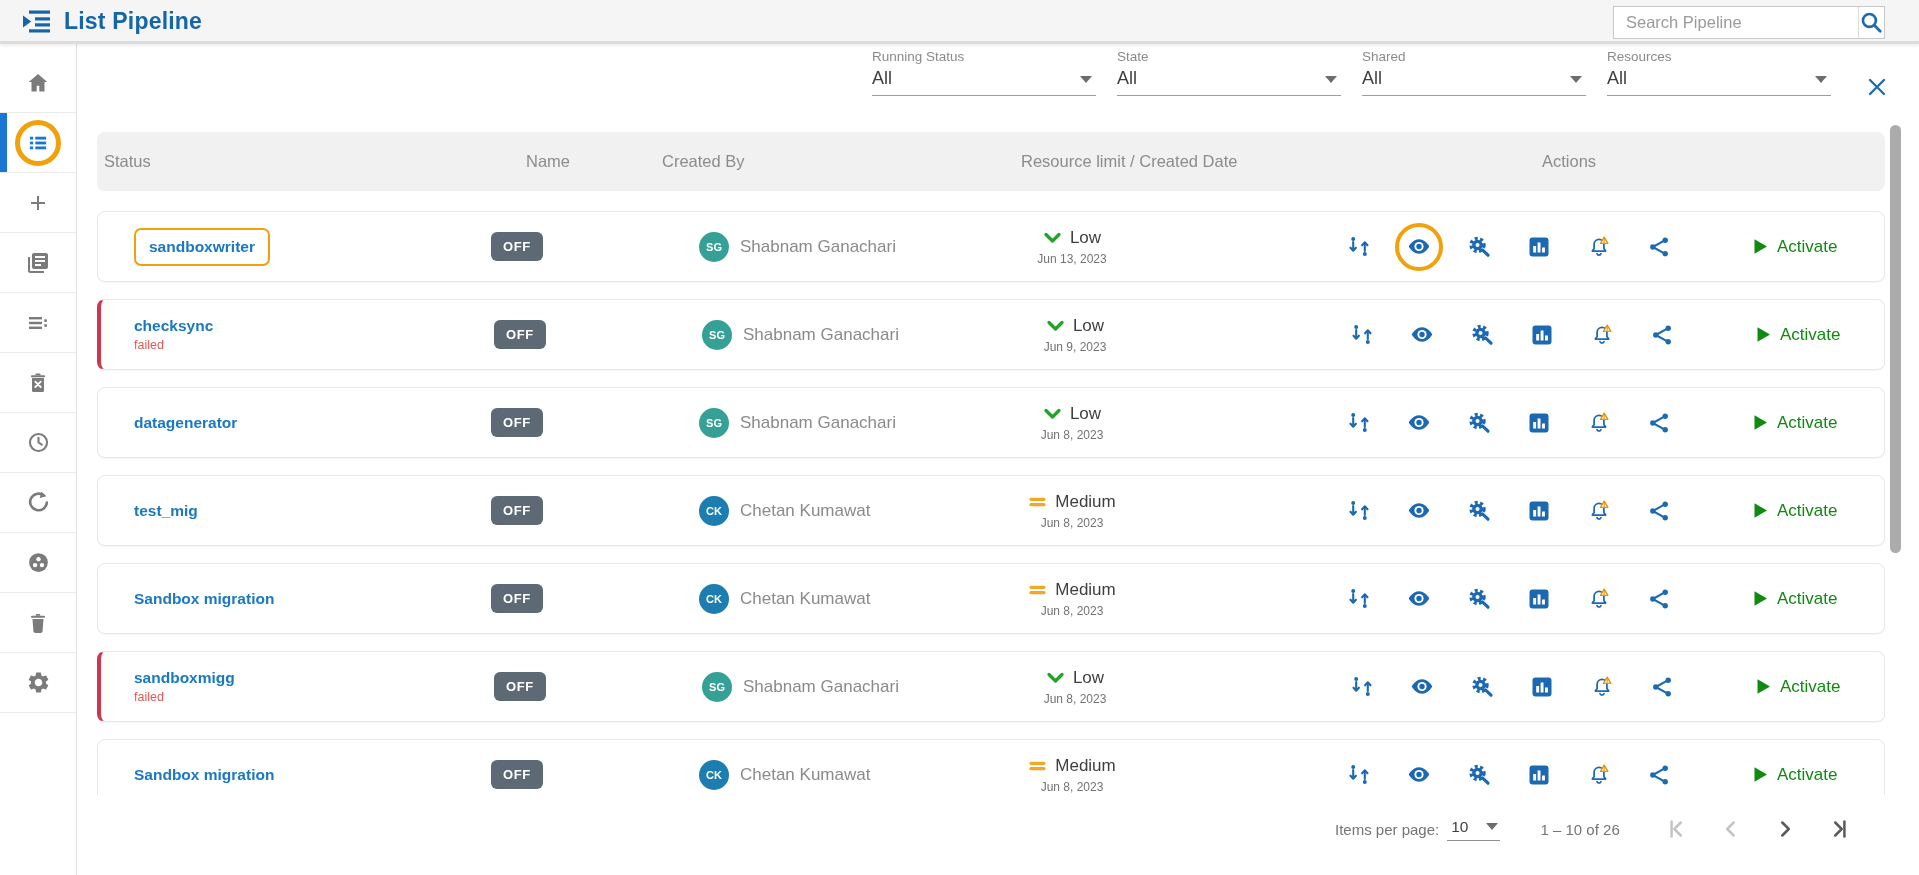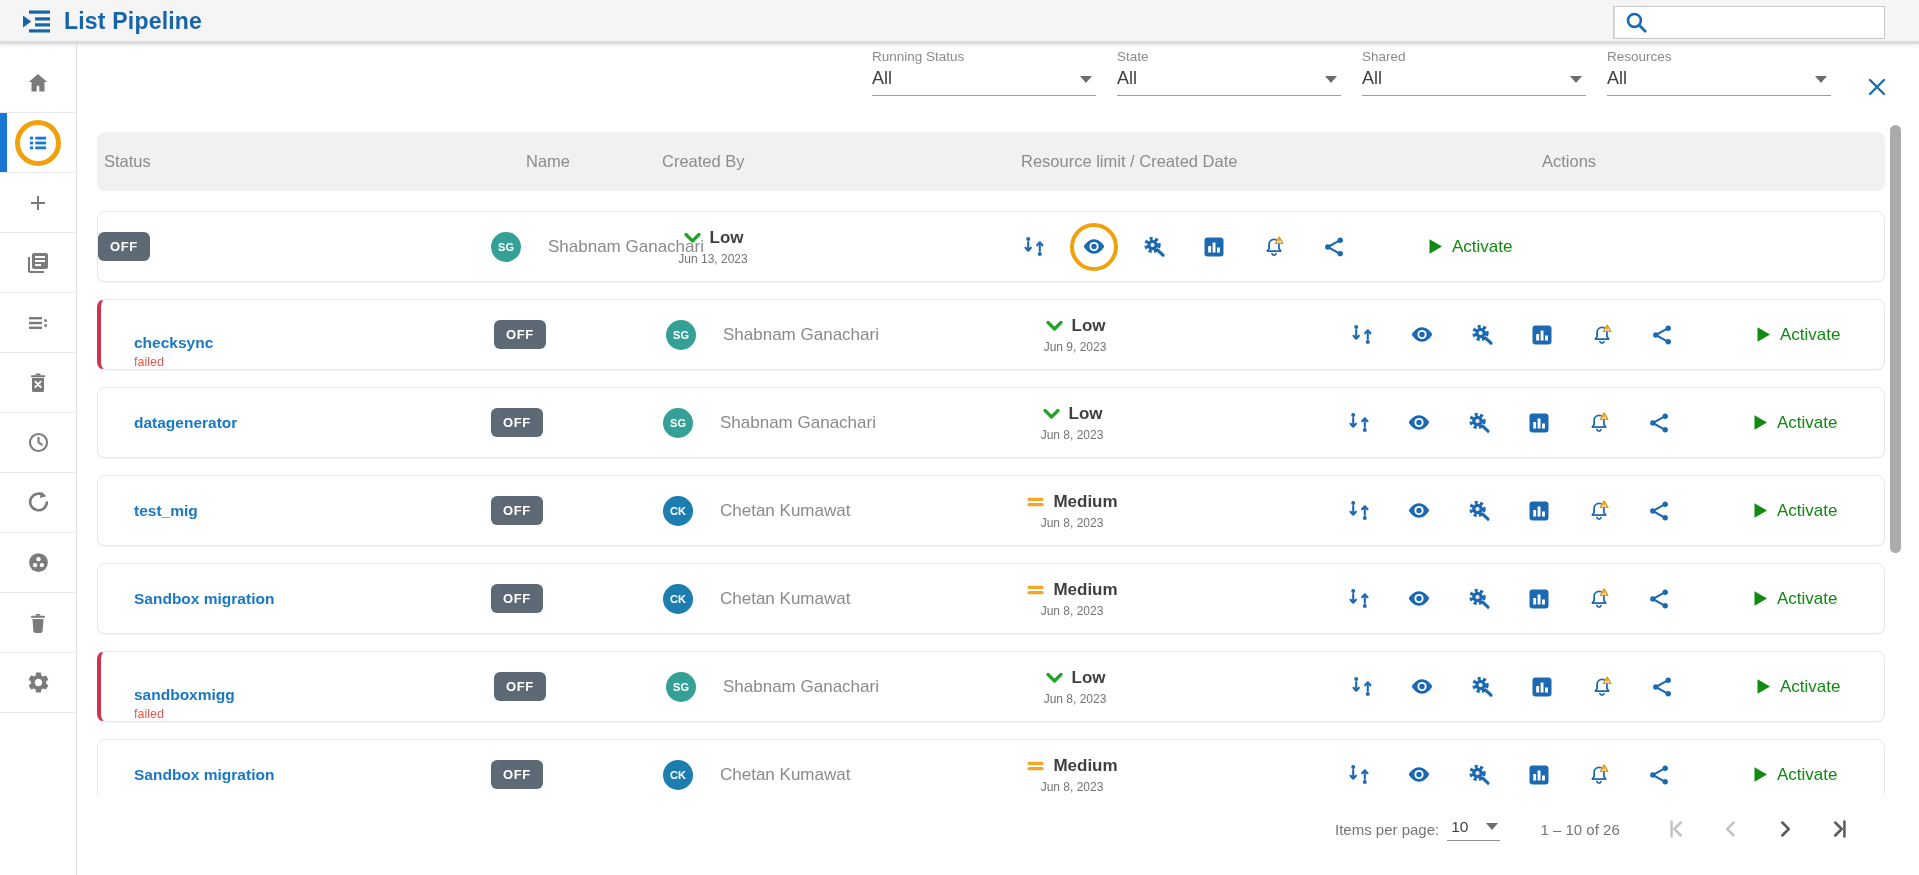--- a/index.html
+++ b/index.html
@@ -65,32 +65,32 @@
   .th-name{padding-left:36px;}
   .th-status{padding-left:7px;}
   .th-actions{padding-left:196px;}
 
   .rows-viewport{position:absolute;left:19px;top:167px;width:1788px;height:584px;overflow:hidden;}
   .row-card{height:71px;margin-bottom:17px;background:#fff;border:1px solid #e7e7e7;border-radius:8px;
     box-shadow:0 1px 2px rgba(0,0,0,.04);}
   .row-card.failed{border-left:4px solid var(--failed-border);}
   .cell{display:flex;align-items:center;height:100%;min-width:0;}
   .name-cell{padding-left:36px;flex-direction:column;align-items:flex-start;justify-content:center;}
-  .row-card.failed .name-cell{padding-left:33px;justify-content:flex-end;}
+  .row-card.failed .name-cell{padding-left:33px;}
   .p-name{font-size:15.5px;font-weight:700;color:var(--link-blue);text-decoration:none;cursor:pointer;white-space:nowrap;}
   .p-name.boxed{border:2px solid var(--orange);border-radius:7px;padding:8px 13px;}
   .failed-label{font-size:12.5px;color:var(--failed-red);margin-top:3px;}
   .badge{background:var(--badge-gray);color:#fff;font-size:13px;font-weight:700;letter-spacing:.6px;
     padding:8px 12px;border-radius:6px;line-height:1;}
-  .creator-cell{gap:27px;}
+  .creator-cell{gap:11px;margin-left:36px;}
   .avatar{width:30px;height:30px;border-radius:50%;color:#fff;font-size:11px;font-weight:700;
     display:flex;align-items:center;justify-content:center;flex:0 0 auto;}
   .creator-name{font-size:17px;color:var(--txt-gray);white-space:nowrap;}
   .res-wrap{display:inline-flex;flex-direction:column;align-items:center;gap:4px;min-width:100px;}
-  .res-line{display:flex;align-items:center;gap:8px;font-size:17px;color:#3f3f3f;font-weight:bold;}
+  .res-line{display:flex;align-items:center;gap:8px;font-size:17px;color:#3f3f3f;}
   .res-icon{display:inline-flex;}
   .low-i{color:var(--green);} .med-i{color:var(--med-orange);}
   .res-date{font-size:12px;color:#737373;white-space:nowrap;}
   .actions-cell{gap:36px;}
   .act{width:24px;height:26px;display:inline-flex;align-items:center;justify-content:center;
     color:var(--icon-blue);cursor:pointer;position:relative;flex:0 0 auto;}
   .eye-wrap.ring-on::before{content:"";position:absolute;left:50%;top:50%;width:40px;height:40px;
     transform:translate(-50%,-50%);border:4px solid var(--orange);border-radius:50%;}
   .activate{border:none;background:none;display:inline-flex;align-items:center;gap:9px;margin-left:46px;
     color:var(--activate-green);font-size:17px;font-weight:500;font-family:inherit;cursor:pointer;white-space:nowrap;}
@@ -123,20 +123,21 @@
           <rect x="13" y="9.3" width="15" height="3.2"></rect>
           <rect x="13" y="15.3" width="15" height="3.2"></rect>
           <rect x="7" y="21.3" width="21" height="3.2"></rect>
           <path d="M1 7.5v12l8.2-6z"></path>
             </g>
           </svg>
       </span>
       <h1>List Pipeline</h1>
     </div>
     <div class="search-box">
+      <input type="text" placeholder="Search Pipeline" style="">
       <button class="search-btn">
         <span style="display:inline-flex">
           <svg width="25" height="25" viewBox="0 0 24 24">
               <circle cx="10" cy="10" r="6.2" fill="none" stroke="currentColor" stroke-width="2.5"></circle>
               <path d="M14.9 14.9 20.4 20.4" stroke="currentColor" stroke-width="2.7" stroke-linecap="round"></path>
             </svg>
         </span>
       </button>
     </div>
   </header>
@@ -284,20 +285,24 @@
     <div class="table-header grid">
       <span class="th th-status">Status</span>
       <span class="th th-name">Name</span>
       <span class="th">Created By</span>
       <span class="th">Resource limit / Created Date</span>
       <span class="th th-actions">Actions</span>
     </div>
 
     <div class="rows-viewport">
   <div class="row-card grid low">
+    <div class="cell name-cell">
+      <a class="p-name boxed">sandboxwriter</a>
+
+    </div>
     <div class="cell status-cell">
       <span class="badge">OFF</span>
     </div>
     <div class="cell creator-cell">
       <span class="avatar" style="background: rgb(53, 160, 150);">SG</span>
       <span class="creator-name">Shabnam Ganachari</span>
     </div>
     <div class="cell resource-cell">
       <span class="res-wrap">
         <span class="res-line">

